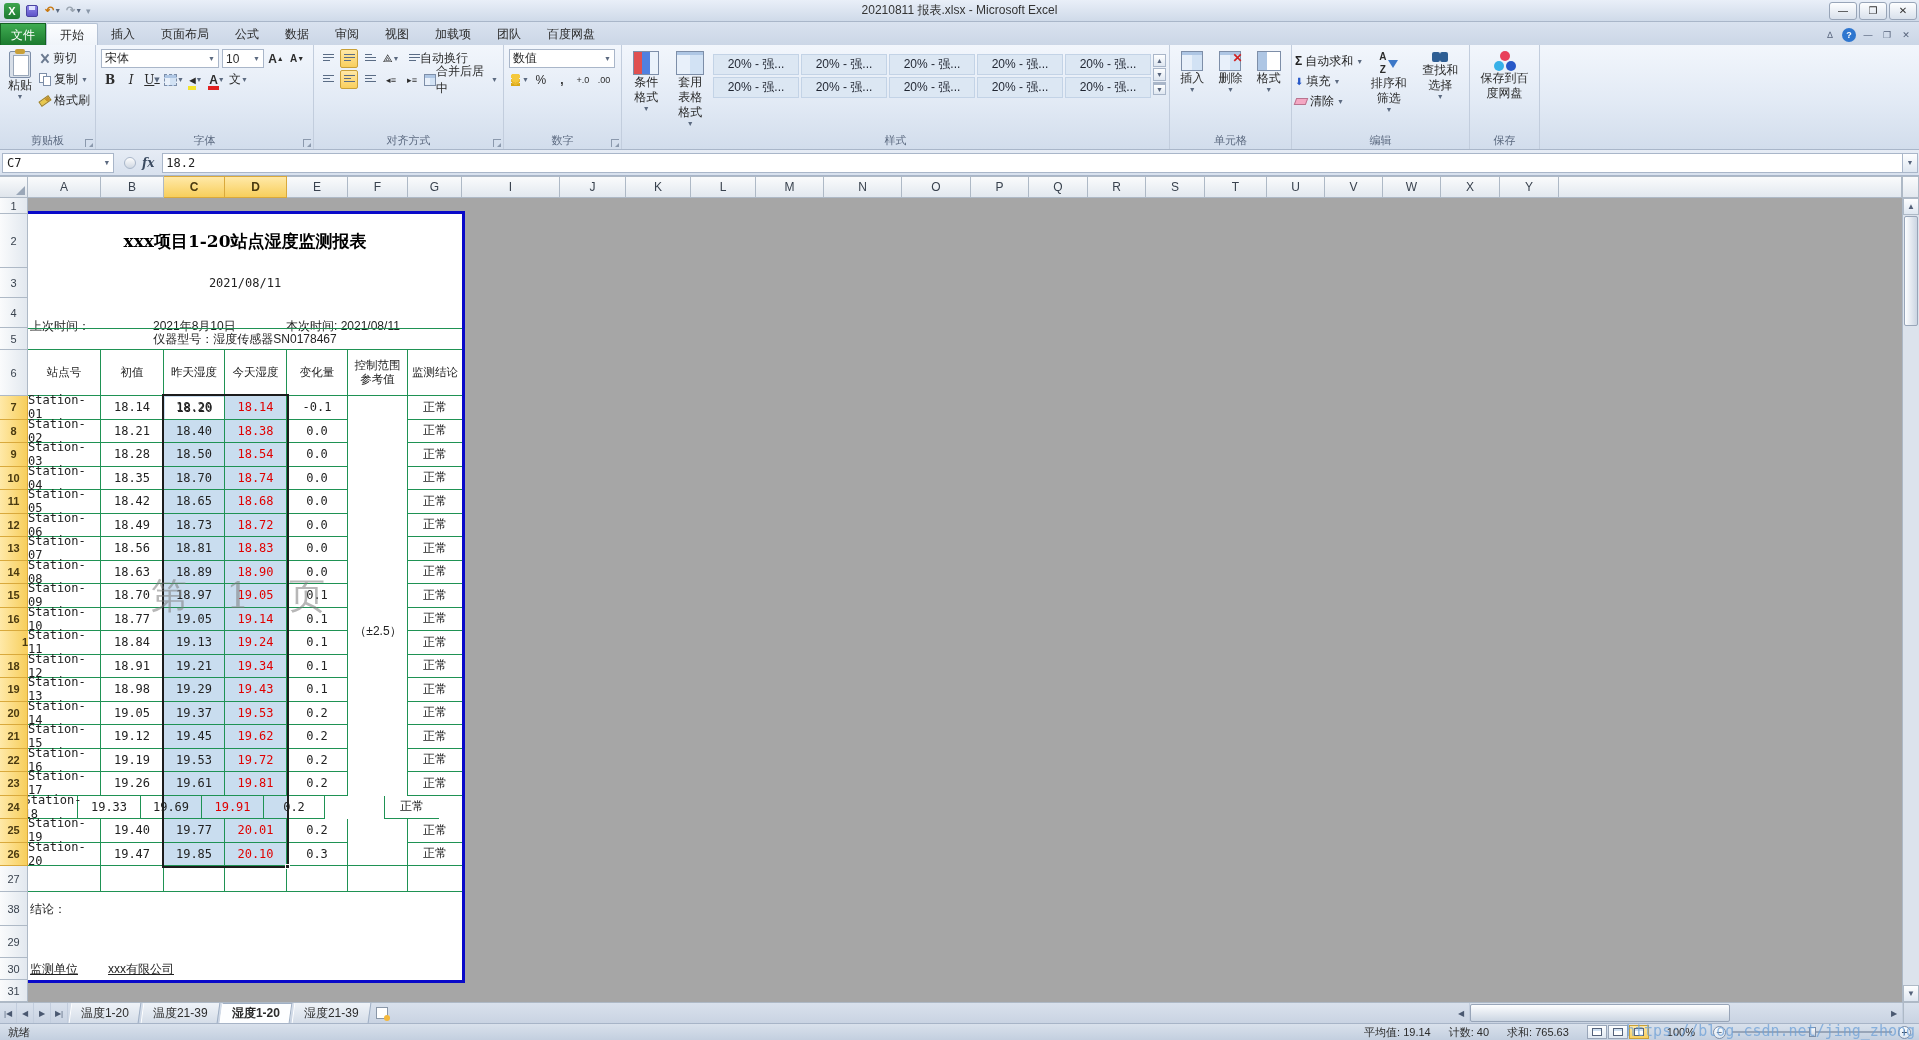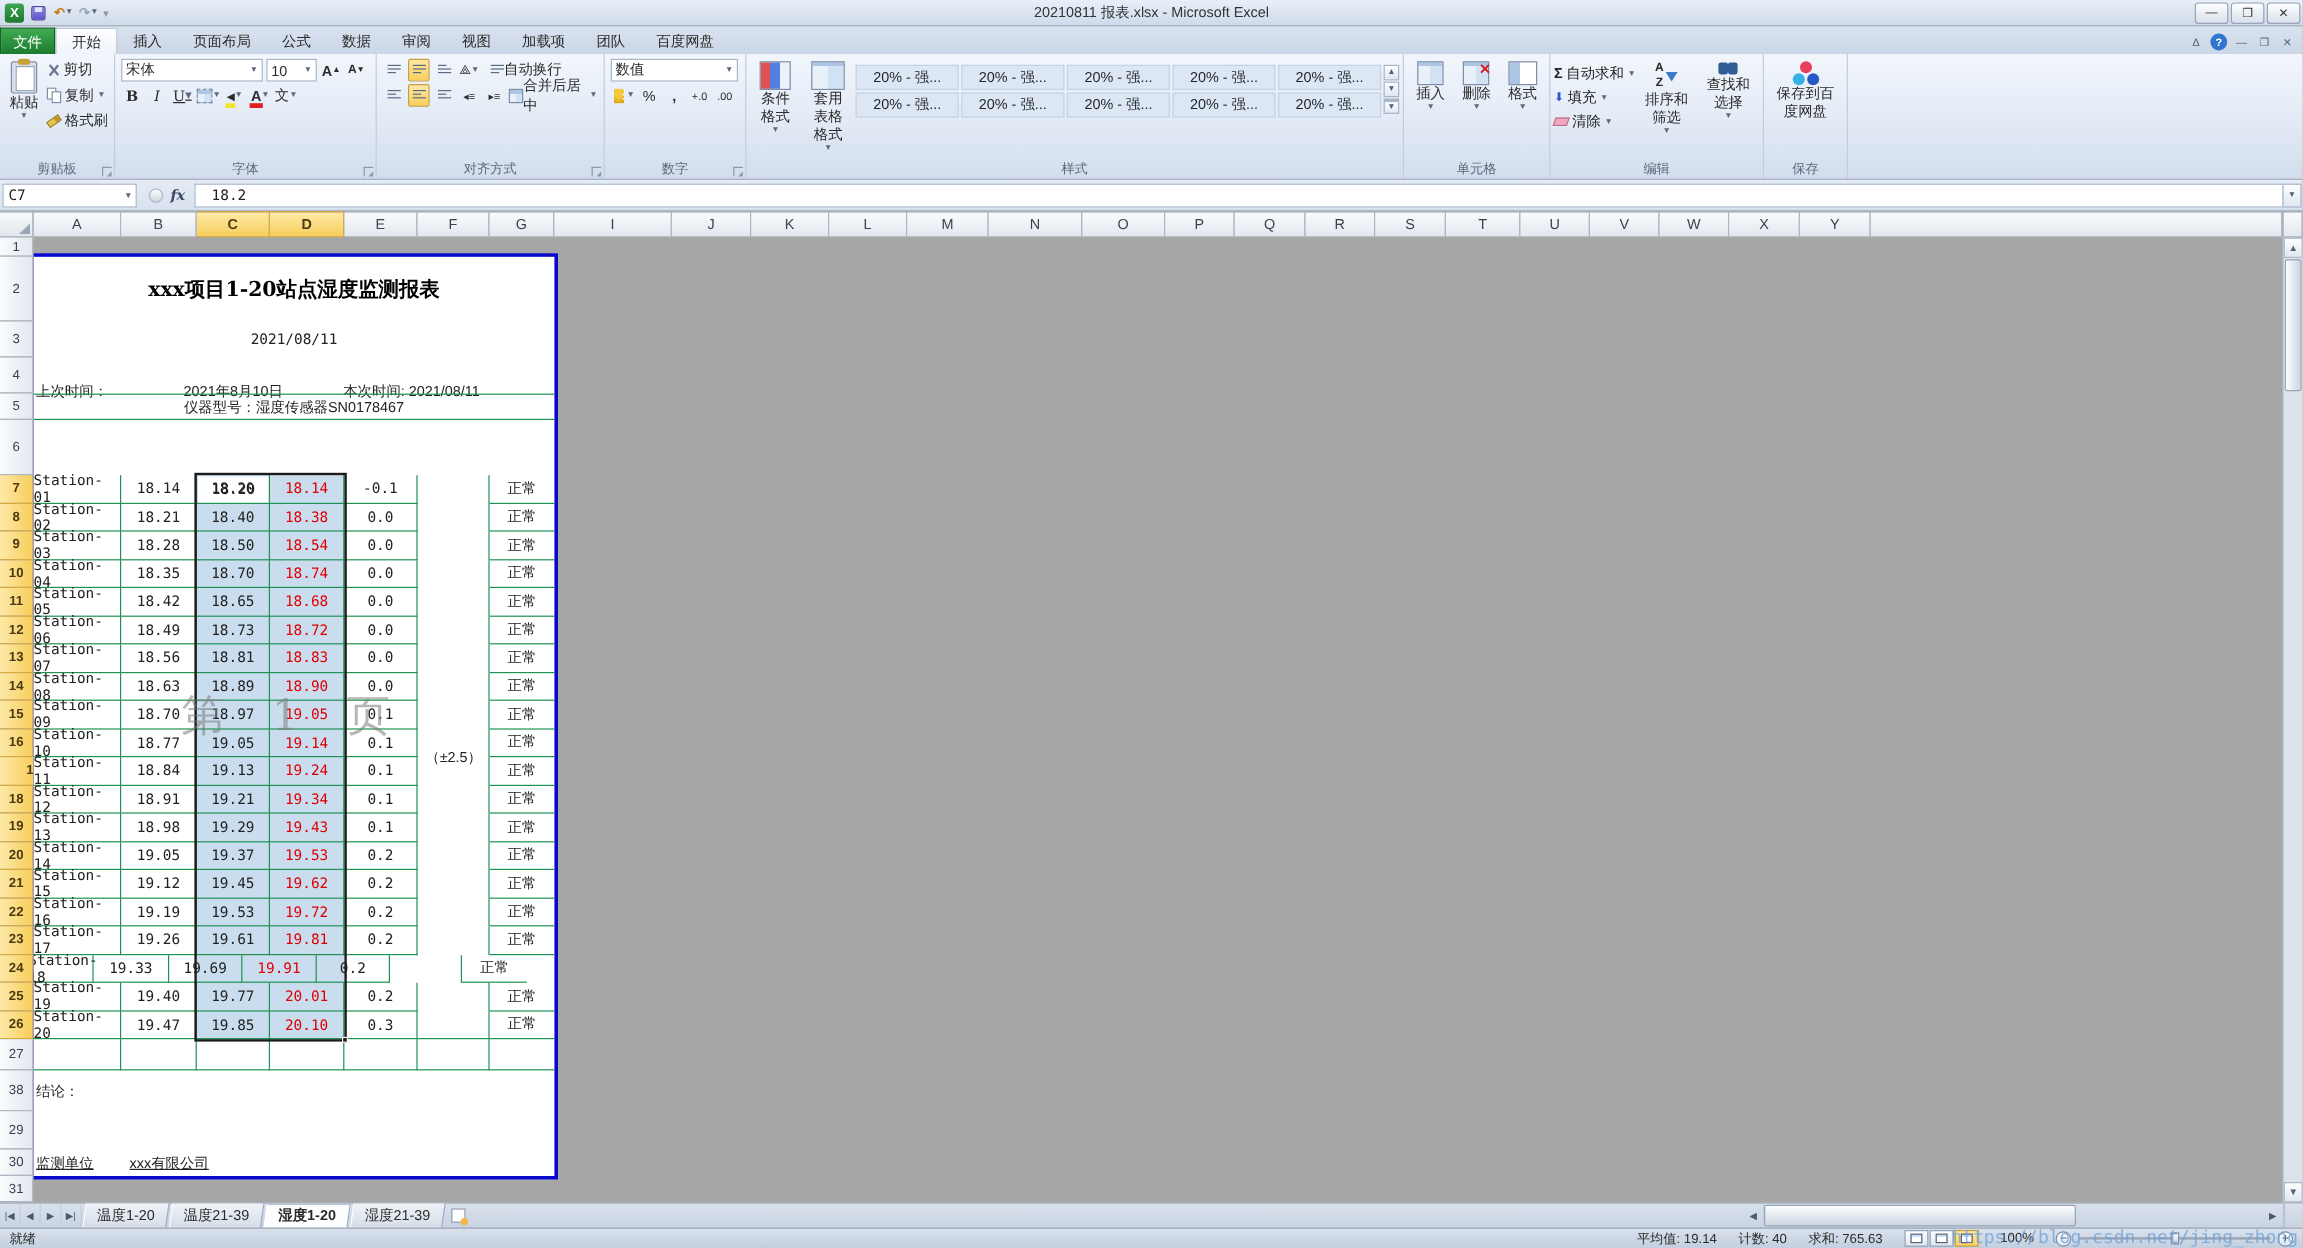--- a/index.html
+++ b/index.html
@@ -102,21 +102,21 @@
   .fbar { position:absolute; top:150px; left:0; width:100%; height:26px;
     background:linear-gradient(#E6ECF5,#D8E1EE); border-bottom:1px solid #A9B6C9;
     display:flex; align-items:center; }
   .namebox { width:112px; height:20px; background:#fff; border:1px solid #A9B6C9; margin-left:2px;
     display:flex; align-items:center; justify-content:space-between; padding:0 4px;
     font-family:"DejaVu Sans Mono", monospace; }
   .fx-circle { width:12px; height:12px; border-radius:50%; background:linear-gradient(#fdfdfd,#cfd7e2);
     border:1px solid #A9B6C9; margin:0 6px 0 10px; }
   .fx { font-family:"DejaVu Serif", serif; font-style:italic; font-weight:bold; color:#3a4a60; margin-right:8px;text-align:right; }
   .fcontent { flex:1; height:20px; background:#fff; border:1px solid #A9B6C9; border-right:none;
-    display:flex; align-items:center; padding:0 13px; font-family:"DejaVu Sans Mono", monospace; }
+    display:flex; align-items:center; padding:0 3px; font-family:"DejaVu Sans Mono", monospace; }
   .fexpand { width:16px; height:20px; background:linear-gradient(#FDFEFF,#DFE7F1); border:1px solid #A9B6C9;
     font-size:7px; color:#55627a; display:flex; align-items:center; justify-content:center; margin-right:1px; }
 
   
   .colhdr { position:absolute; top:176px; left:0; width:100%; height:22px; display:flex; }
   .corner { width:28px; height:22px; background:linear-gradient(#FAFBFC,#DFE5EC); border:1px solid #AEB9C6;
     border-left:none; position:relative; }
   .corner:after { content:""; position:absolute; right:2px; bottom:2px; width:0; height:0;
     border-left:9px solid transparent; border-bottom:9px solid #9AA7B8; }
   .chead { height:22px; background:linear-gradient(#FAFBFC,#E2E8EF); border-right:1px solid #AEB9C6;
@@ -629,20 +629,29 @@
 
         <div class="rtitle">xxx项目1-20站点湿度监测报表</div>
         <div class="rdate">2021/08/11</div>
         <div class="rtime">
           <span class="t-last">上次时间：</span>
           <span class="t-lastv">2021年8月10日</span>
           <span class="t-this">本次时间: 2021/08/11</span>
         </div>
         <div class="rdevice">仪器型号：湿度传感器SN0178467</div>
 
+        <div class="thead" id="thead-host">
+            <div class="hc" style="width: 73px;">站点号</div>
+            <div class="hc" style="width: 63px;">初值</div>
+            <div class="hc" style="width: 61px;">昨天湿度</div>
+            <div class="hc" style="width: 62px;">今天湿度</div>
+            <div class="hc" style="width: 61px;">变化量</div>
+            <div class="hc" style="width: 60px;">控制范围参考值</div>
+            <div class="hc" style="width: 54px;">监测结论</div>
+          </div>
         <div class="tbody" id="tbody-host">
             <div class="trow">
               <div class="td" style="width: 73px;">Station-01</div>
               <div class="td" style="width: 63px;">18.14</div>
               <div class="td" style="width: 61px;">18.20</div>
               <div class="td red" style="width: 62px;">18.14</div>
               <div class="td" style="width: 61px;">-0.1</div>
               <div class="td noB" style="width: 60px;"></div>
               <div class="td" style="width: 54px; font-family: &quot;Liberation Sans&quot;, sans-serif;">正常</div>
             </div>

